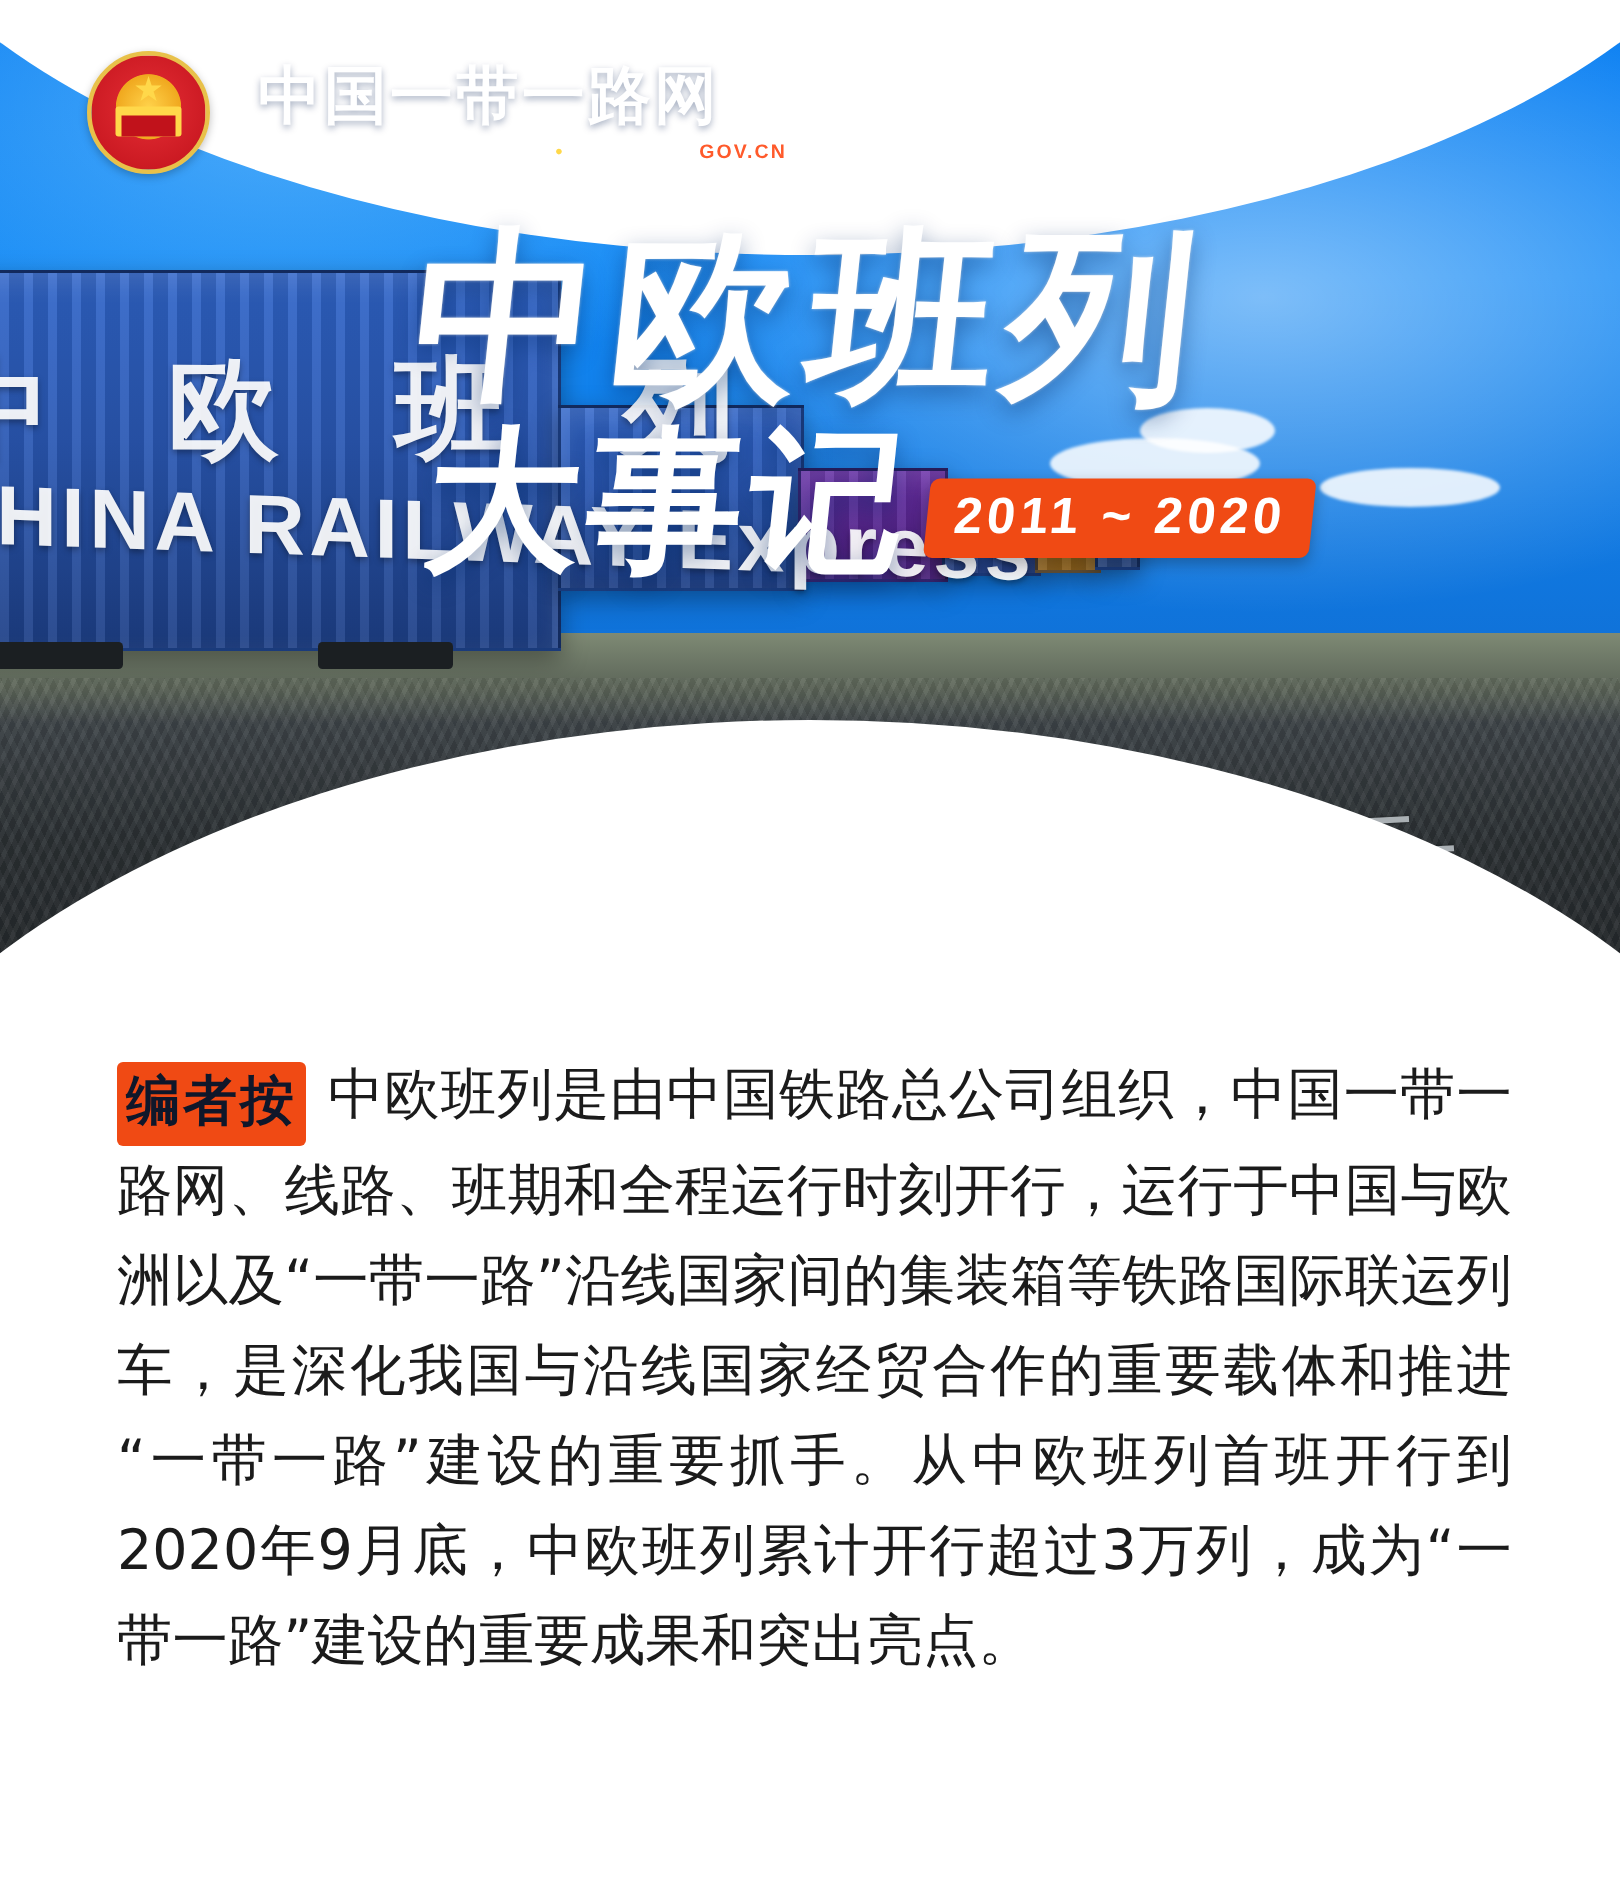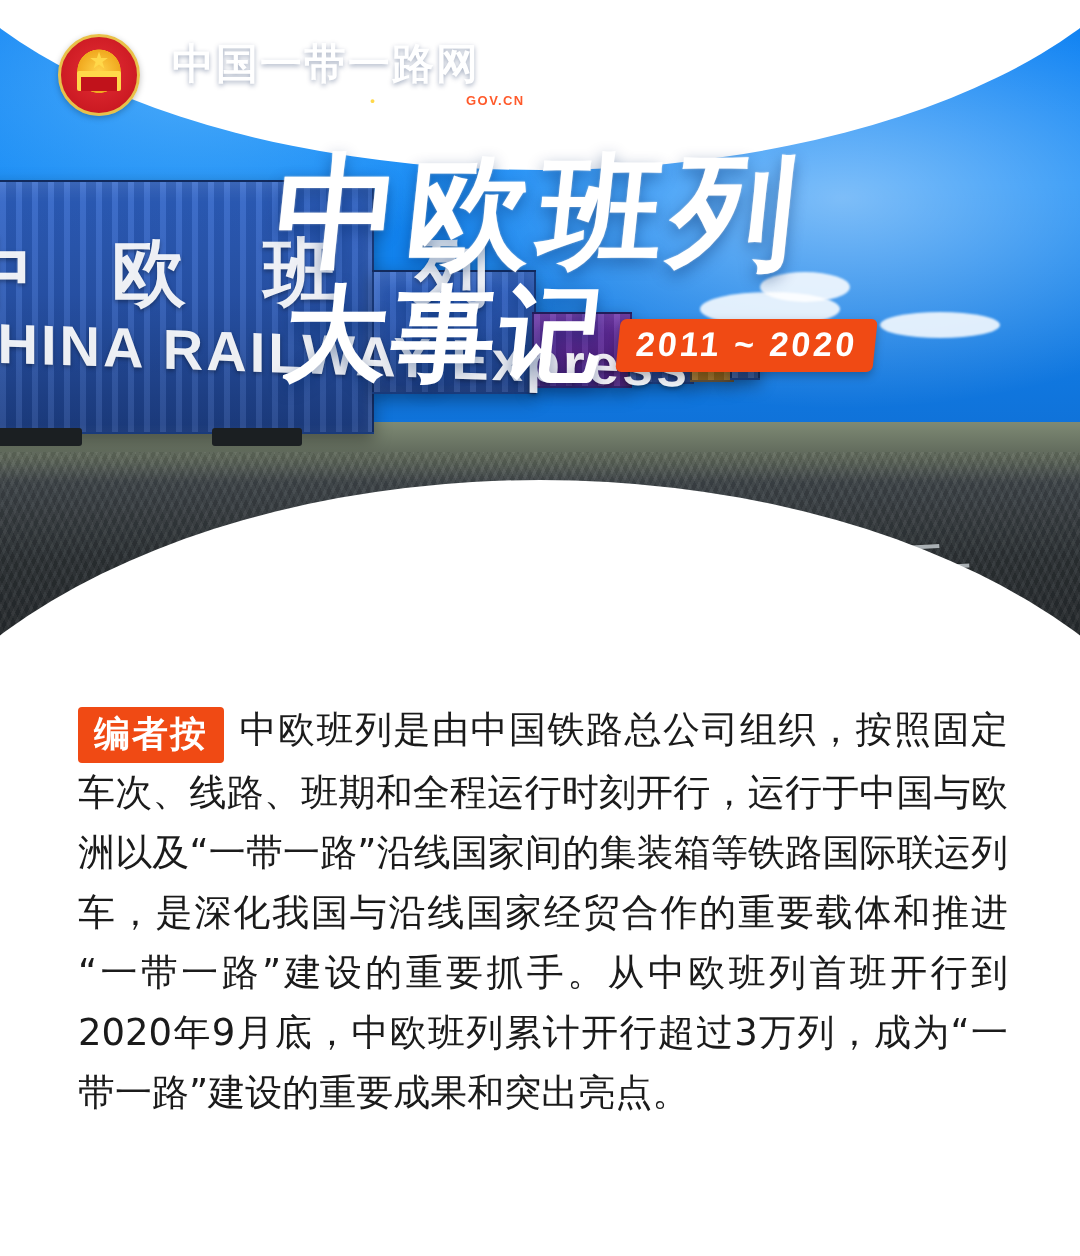--- a/index.html
+++ b/index.html
@@ -279,26 +279,26 @@
     font-family: "DejaVu Sans", serif;
     font-size: 37px;
     line-height: 1.62;
     color: #1b1b1b;
     text-align: justify;
     text-justify: inter-ideograph;
   }
   .editor-tag {
     display: inline-block;
     background: #f04a14;
-    color: #ffffff;
+    color: #0f172a;
     font-family: "DejaVu Sans", sans-serif;
     font-weight: 700;
     font-size: 36px;
     line-height: 1;
-    padding: 9px 16px 11px;
+    padding: 9px 6px 11px;
     border-radius: 4px;
     letter-spacing: 2px;
     margin-right: 14px;
     vertical-align: -4px;
   }
 </style>
 </head>
 <body>
 
 <div class="hero">
@@ -365,15 +365,15 @@
     <div class="title-main">中欧班列</div>
     <div class="title-sub-row">
       <div class="title-sub">大事记</div>
       <div class="year-badge">2011 ~ 2020</div>
     </div>
   </div>
 </div>
 
 <div class="article">
   <p>
-    <span class="editor-tag">编者按</span><span>中欧班列是由中国铁路总公司组织，按照固定车次、线路、班期和全程运行时刻开行，运行于中国与欧洲以及“一带一路”沿线国家间的集装箱等铁路国际联运列车，是深化我国与沿线国家经贸合作的重要载体和推进“一带一路”建设的重要抓手。从中欧班列首班开行到2020年9月底，中欧班列累计开行超过3万列，成为“一带一路”建设的重要成果和突出亮点。</span>
+    <span class="editor-tag">编者按</span><span>中欧班列是由中国铁路总公司组织，中国一带一路网、线路、班期和全程运行时刻开行，运行于中国与欧洲以及“一带一路”沿线国家间的集装箱等铁路国际联运列车，是深化我国与沿线国家经贸合作的重要载体和推进“一带一路”建设的重要抓手。从中欧班列首班开行到2020年9月底，中欧班列累计开行超过3万列，成为“一带一路”建设的重要成果和突出亮点。</span>
   </p>
 </div>
 
 </body></html>

